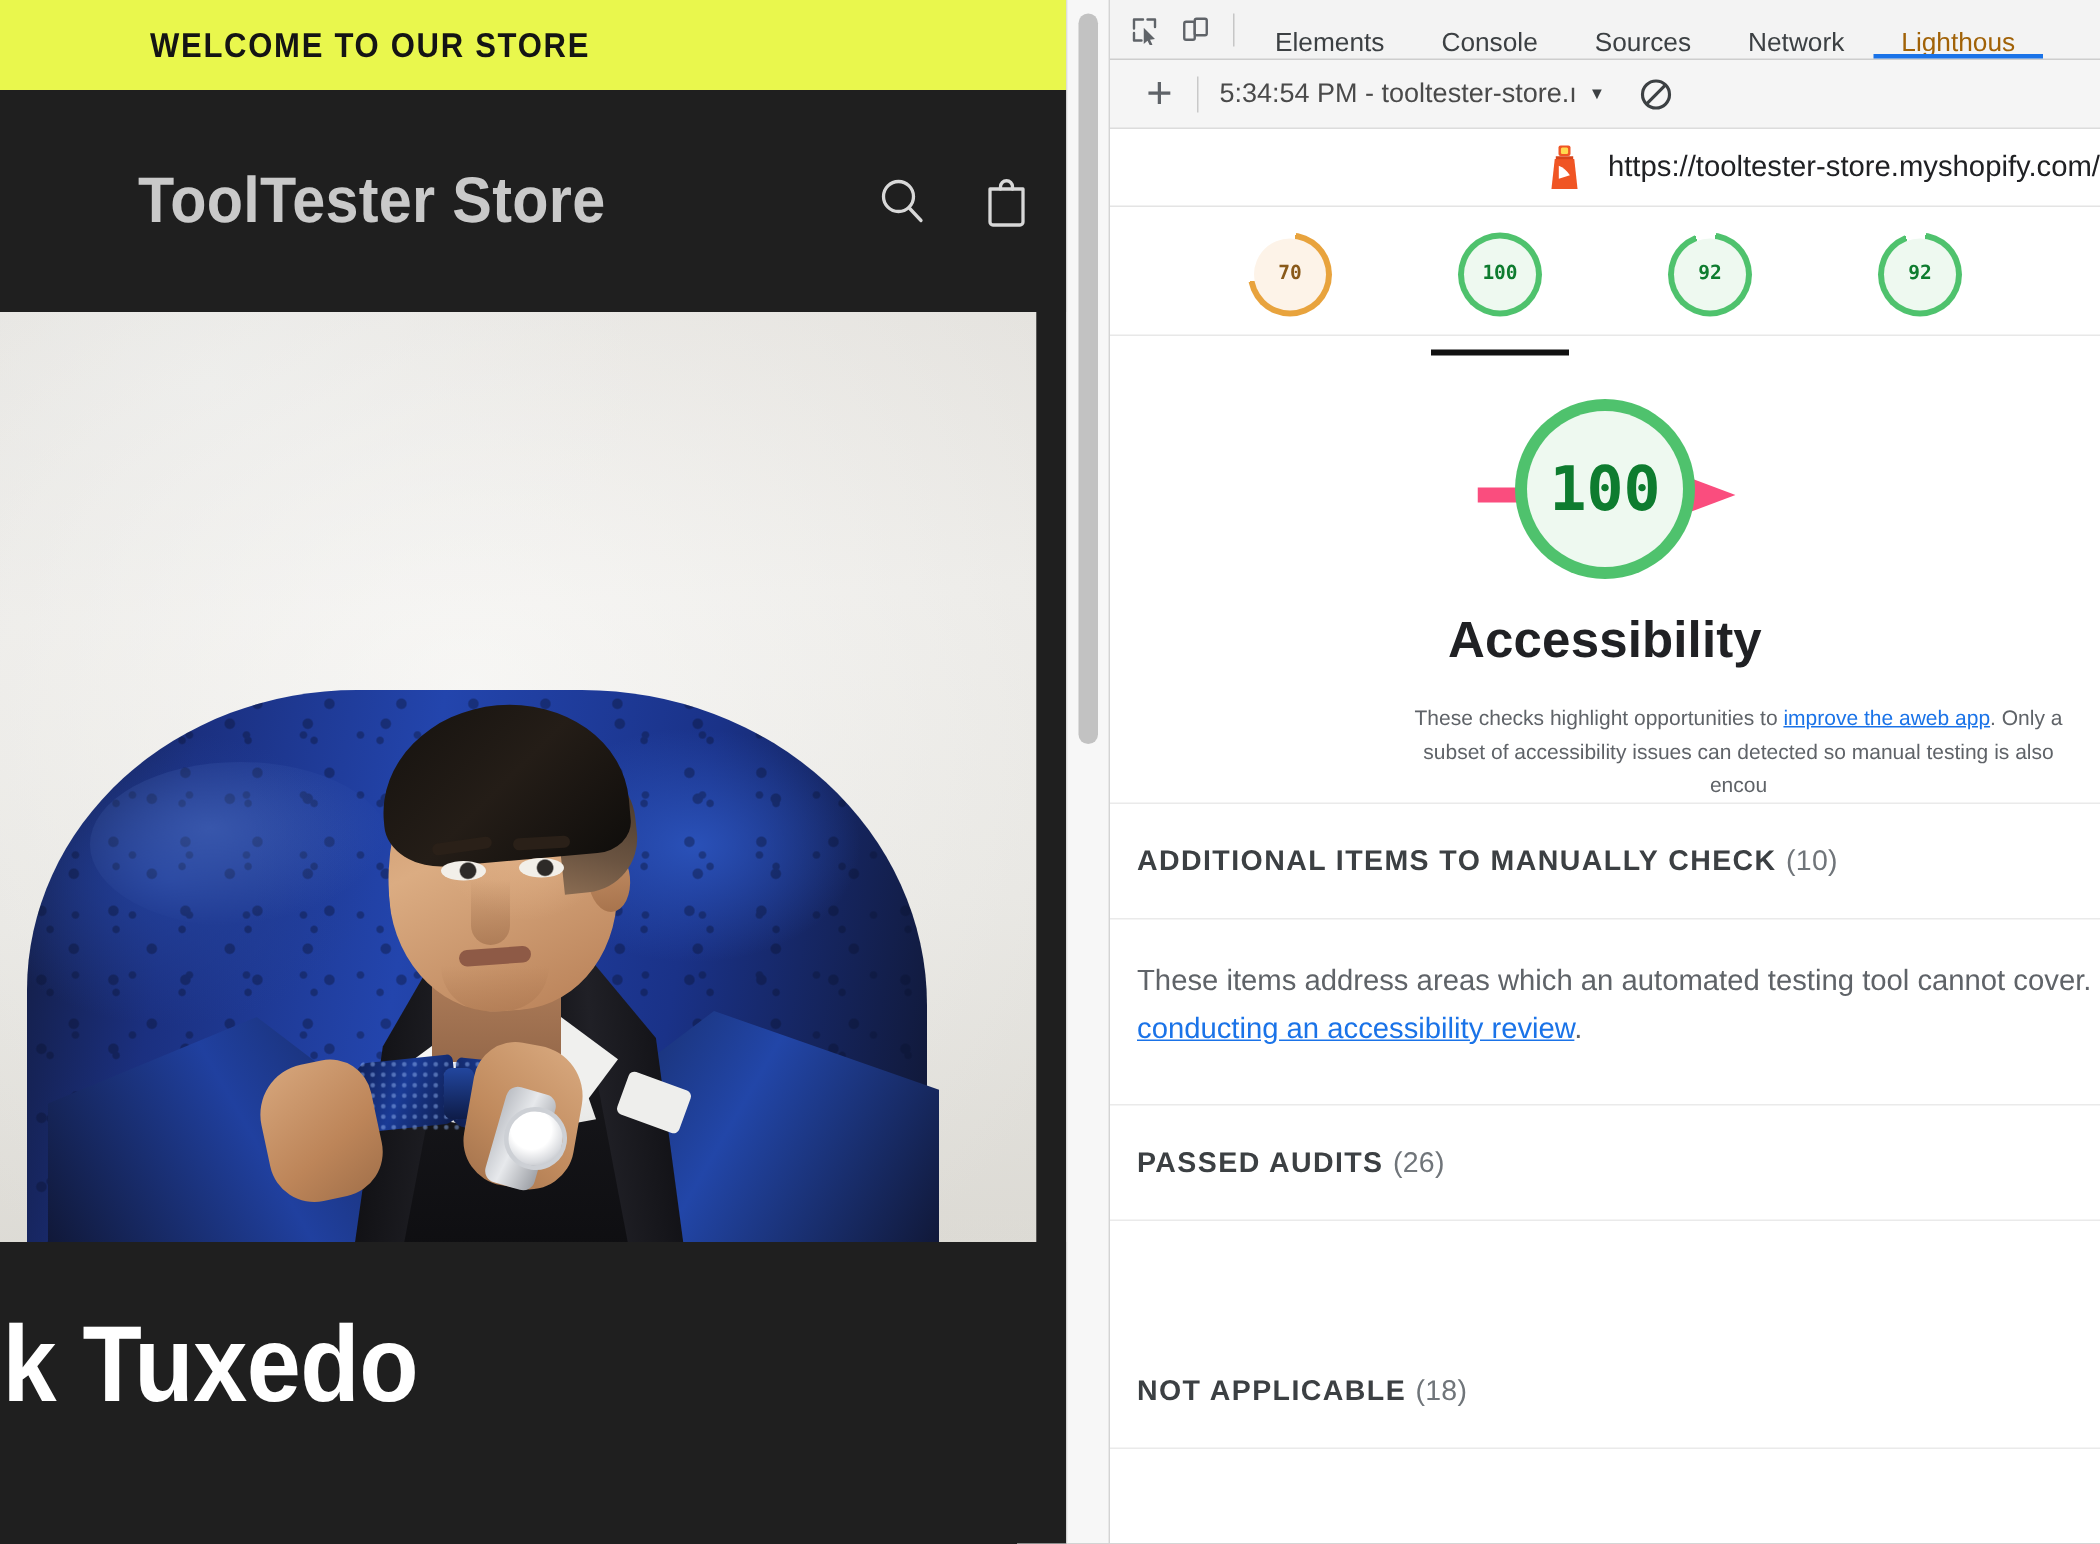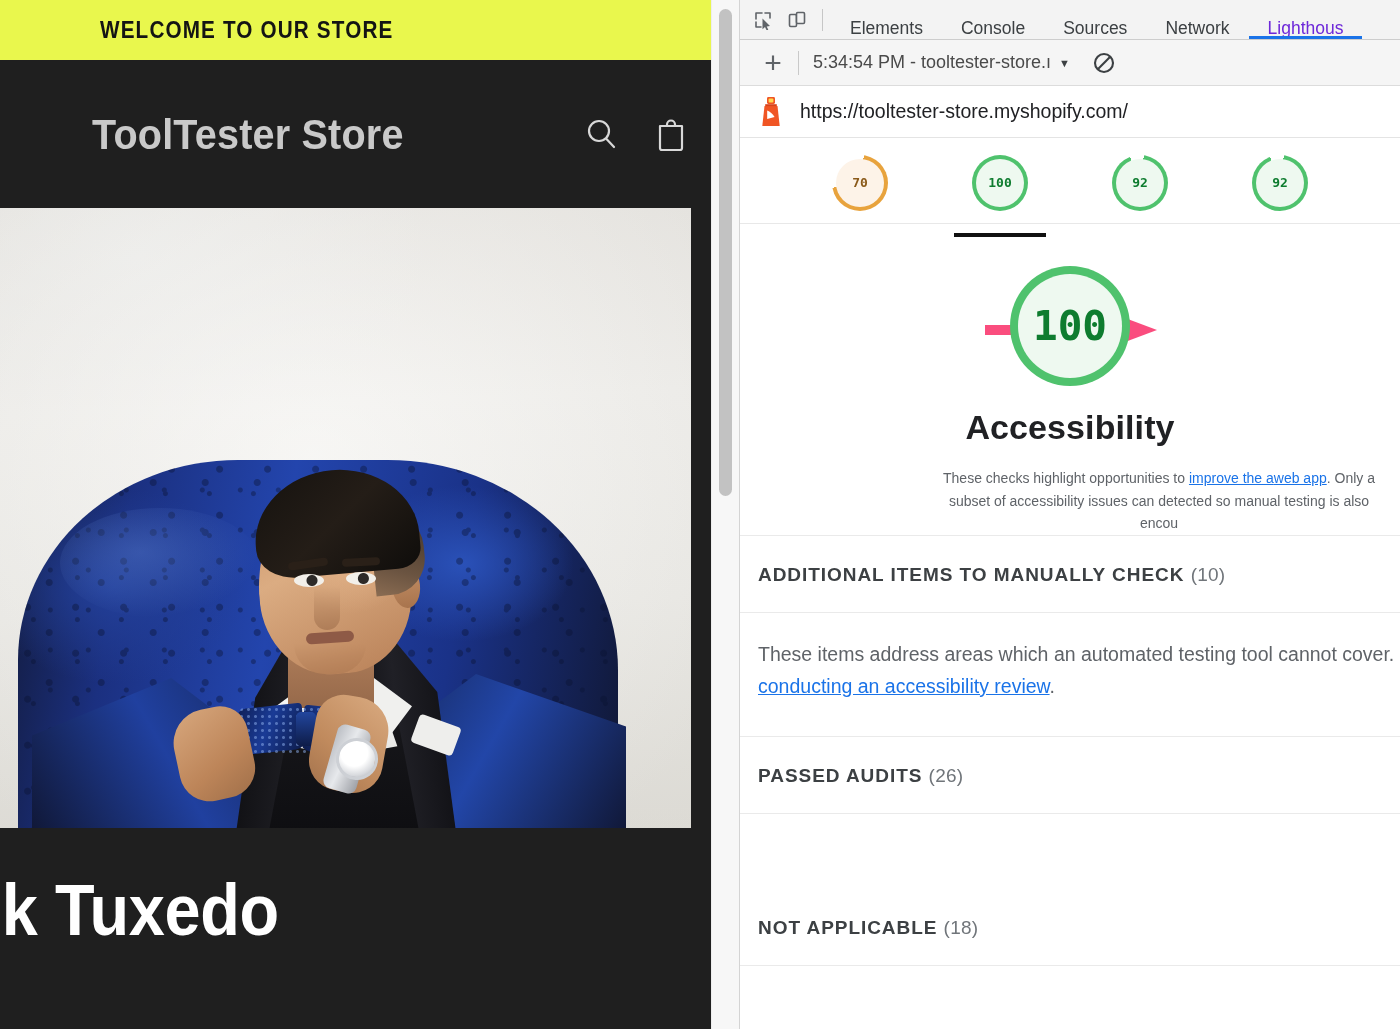--- a/index.html
+++ b/index.html
@@ -294,21 +294,21 @@
     align-self: center; margin: 0 8px;
   }
   .dt-tabs { display: flex; align-items: flex-end; margin-top: 16px; }
   .dt-tab {
     padding: 0 19px;
     display: flex; align-items: center;
     font-size: 17.5px; color: #3c4043;
     white-space: nowrap;
     position: relative;
   }
-  .dt-tab.active { color: #6d28d9; }
+  .dt-tab.active { color: #a16207; }
   .dt-tab.active::after {
     content: "";
     position: absolute; left: 0; right: 0; bottom: 0;
     height: 3px; background: #1a73e8;
   }
 
   .dt-subbar {
     height: 46px;
     background: #f5f5f5;
     border-bottom: 1px solid #dcdcdc;
@@ -328,21 +328,21 @@
   }
   .run-label .txt { overflow: hidden; white-space: nowrap; text-overflow: clip; max-width: 258px; }
   .caret { font-size: 11px; color: #3c4043; }
   .clear-btn { margin-left: 22px; display: flex; align-items: center; }
 
   .dt-urlbar {
     height: 52px;
     background: #ffffff;
     border-bottom: 1px solid #e4e4e4;
     display: flex; align-items: center;
-    padding-left: 16px; gap: 14px;
+    padding-left: 16px; gap: 14px; justify-content: flex-end;
   }
   .lh-icon { width: 30px; height: 34px; flex: 0 0 30px; }
   .url-text { font-size: 19.5px; color: #202124; white-space: nowrap; }
 
   
   .gauge-row {
     height: 86px;
     background: #ffffff;
     border-bottom: 1px solid #e8e8e8;
     display: flex; align-items: center; justify-content: center;

